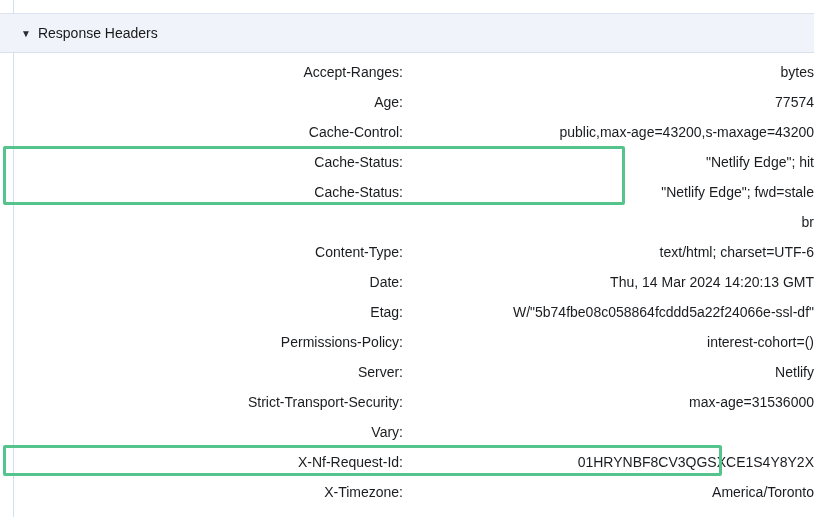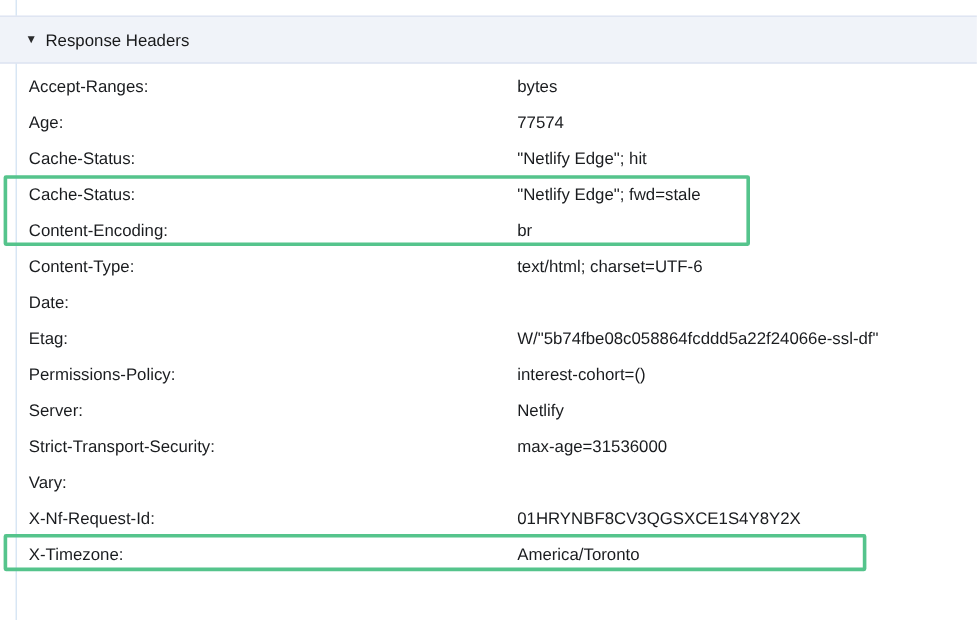--- a/index.html
+++ b/index.html
@@ -37,20 +37,21 @@
     font-size: 10px;
     margin-right: 7px;
     color: #2a2b2d;
     position: relative;
     top: 0px;
   }
   .rows {
     position: absolute;
     top: 57px; left: 0; right: 0;
     z-index: 1;
+    text-align: right;
   }
   .row {
     height: 30px;
     display: flex;
     font-size: 14px;
   }
   .row .hname {
     width: 403px;
     padding-left: 24px;
     line-height: 30px;
@@ -89,43 +90,47 @@
   <div class="row">
     <span class="hname">Accept-Ranges:</span>
     <span class="hvalue">bytes</span>
   </div>
 
   <div class="row">
     <span class="hname">Age:</span>
     <span class="hvalue">77574</span>
   </div>
 
+  <div class="row">
+    <span class="hname">Cache-Control:</span>
+    <span class="hvalue">public,max-age=43200,s-maxage=43200</span>
+  </div>
 
   <div class="row highlighted">
     <span class="hname">Cache-Status:</span>
     <span class="hvalue">"Netlify Edge"; hit</span>
   </div>
 
   <div class="row highlighted">
     <span class="hname">Cache-Status:</span>
     <span class="hvalue">"Netlify Edge"; fwd=stale</span>
   </div>
 
   <div class="row">
-    <span class="hname">Content-Encoding:</span>
     <span class="hvalue">br</span>
   </div>
 
   <div class="row">
     <span class="hname">Content-Type:</span>
     <span class="hvalue">text/html; charset=UTF-6</span>
   </div>
 
   <div class="row">
     <span class="hname">Date:</span>
+    <span class="hvalue">Thu, 14 Mar 2024 14:20:13 GMT</span>
   </div>
 
   <div class="row">
     <span class="hname">Etag:</span>
     <span class="hvalue">W/"5b74fbe08c058864fcddd5a22f24066e-ssl-df"</span>
   </div>
 
   <div class="row">
     <span class="hname">Permissions-Policy:</span>
     <span class="hvalue">interest-cohort=()</span>

